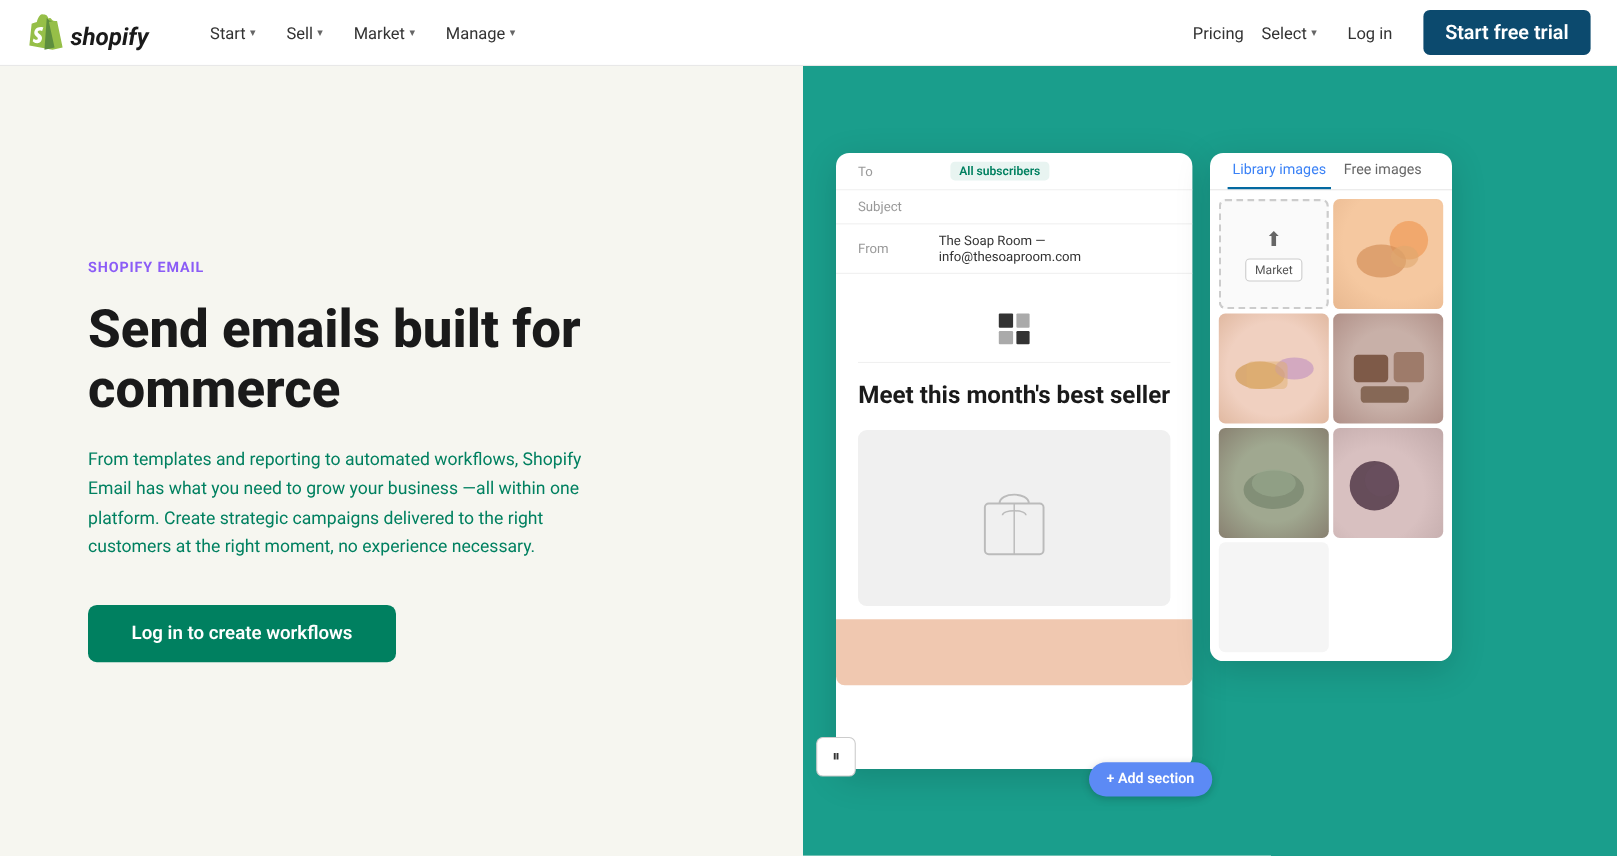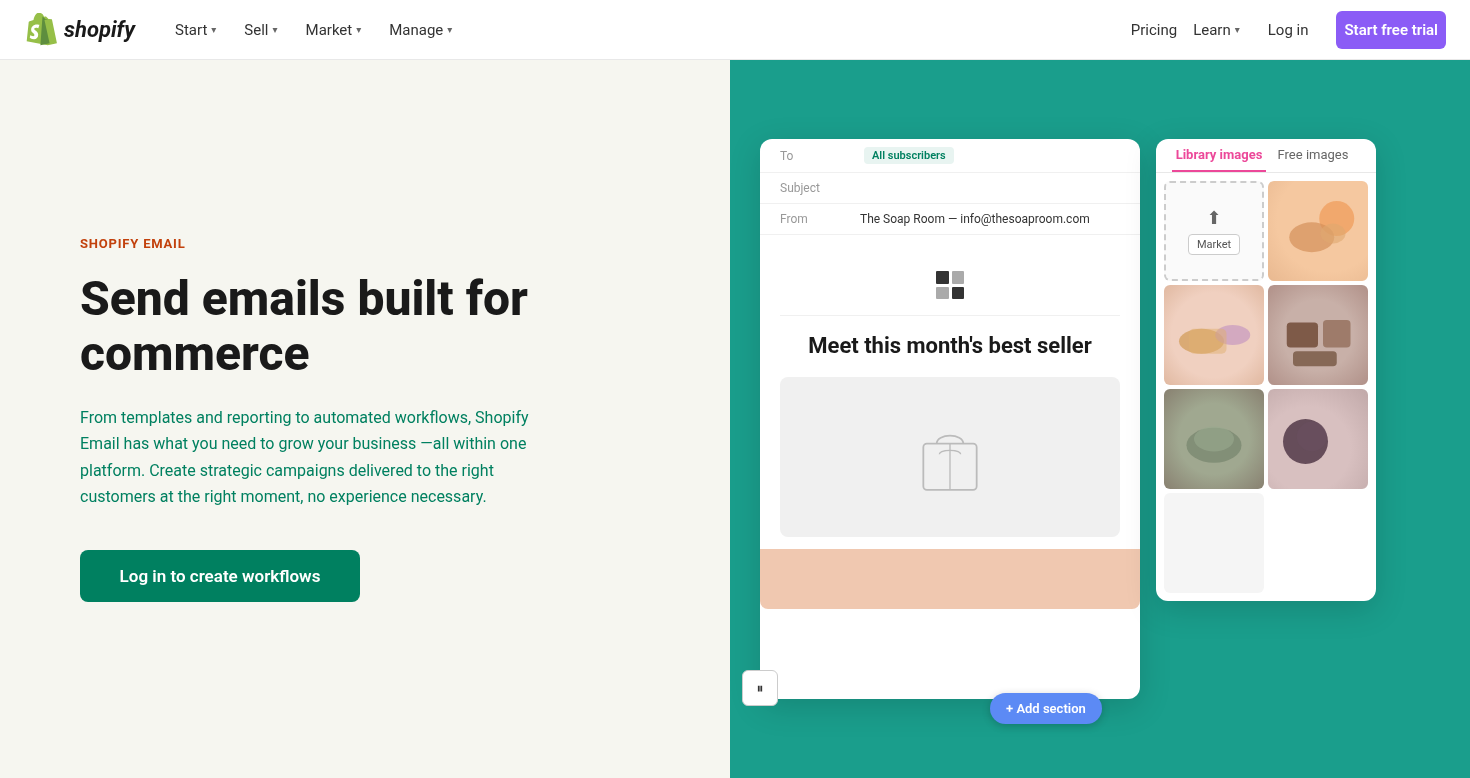--- a/index.html
+++ b/index.html
@@ -4,50 +4,50 @@
   <style>
     * { margin: 0; padding: 0; box-sizing: border-box; }
     body { font-family: -apple-system, BlinkMacSystemFont, 'Segoe UI', Roboto, sans-serif; width: 1470px; height: 778px; overflow: hidden; background: #f6f6f0; }
 
     
     .nav {
       position: fixed; top: 0; left: 0; right: 0; height: 60px;
       background: #fff; display: flex; align-items: center;
       padding: 0 24px; z-index: 100; border-bottom: 1px solid #e8e8e8;
     }
-    .nav-logo { display: flex; align-items: center; gap: 6px; margin-right: 28px; text-decoration: none; }
+    .nav-logo { display: flex; align-items: flex-end; gap: 6px; margin-right: 44px; text-decoration: none; }
     .nav-logo-icon { width: 34px; height: 34px; }
     .nav-logo-text { font-size: 22px; font-style: italic; font-weight: 700; color: #1a1a1a; }
     .nav-links { display: flex; align-items: center; gap: 4px; flex: 1; }
     .nav-link {
       padding: 6px 12px; font-size: 15px; color: #333; cursor: pointer;
       border-radius: 6px; display: flex; align-items: center; gap: 4px;
       background: none; border: none; font-family: inherit;
     }
     .nav-chevron { font-size: 10px; color: #666; }
     .nav-right { display: flex; align-items: center; gap: 16px; }
     .nav-pricing { font-size: 15px; color: #333; cursor: pointer; }
     .nav-learn { font-size: 15px; color: #333; cursor: pointer; display: flex; align-items: center; gap: 4px; }
     .nav-login { font-size: 15px; color: #333; cursor: pointer; padding: 6px 12px; }
     .nav-trial {
-      background: #8b5cf6; color: #fff; padding: 10px 8px;
-      border-radius: 6px; font-size: 15px; font-weight: 600;
+      background: #0c4a6e; color: #fff; padding: 10px 20px;
+      border-radius: 6px; font-size: 18px; font-weight: 600;
       cursor: pointer; border: none; font-family: inherit;
     }
 
     
     .main { display: flex; height: 778px; padding-top: 60px; }
 
     
     .left-panel {
       width: 730px; background: #f6f6f0; display: flex;
       flex-direction: column; justify-content: center;
       padding: 60px 80px;
     }
-    .tag-label { font-size: 13px; font-weight: 700; color: #c2410c; letter-spacing: 0.8px; text-transform: uppercase; margin-bottom: 20px; }
+    .tag-label { font-size: 13px; font-weight: 700; color: #8b5cf6; letter-spacing: 0.8px; text-transform: uppercase; margin-bottom: 20px; }
     .hero-title { font-size: 48px; font-weight: 800; color: #1a1a1a; line-height: 1.15; margin-bottom: 24px; }
     .hero-desc { font-size: 16px; line-height: 1.65; color: #008060; margin-bottom: 40px; max-width: 480px; }
     .cta-button {
       display: inline-block; background: #008060; color: #fff;
       padding: 16px 28px; border-radius: 8px; font-size: 17px;
       font-weight: 600; cursor: pointer; border: none; font-family: inherit;
       text-align: center; max-width: 280px;
     }
 
     
@@ -58,21 +58,21 @@
     }
 
     
     .editor-container {
       display: flex; gap: 16px; padding: 40px 30px;
       align-items: flex-start; width: 100%;
     }
 
     
     .email-composer {
-      background: #fff; border-radius: 12px; width: 380px;
+      background: #fff; border-radius: 12px; width: 324px;
       min-height: 560px; flex-shrink: 0; overflow: hidden;
       box-shadow: 0 8px 32px rgba(0,0,0,0.15);
     }
     .email-field {
       display: flex; align-items: center; padding: 8px 20px;
       border-bottom: 1px solid #f0f0f0; font-size: 13px; color: #555;
     }
     .email-field-label { color: #999; width: 80px; font-size: 12px; }
     .email-field-value { color: #333; font-size: 12px; }
     .email-field-badge {
@@ -128,21 +128,21 @@
       display: flex; justify-content: space-between; align-items: center;
       padding: 14px 16px 10px;
     }
     .img-sel-title { font-size: 15px; font-weight: 600; color: #1a1a1a; }
     .img-sel-done { font-size: 14px; color: #008060; font-weight: 600; cursor: pointer; }
     .img-sel-tabs { display: flex; border-bottom: 1px solid #e8e8e8; padding: 0 16px; }
     .img-sel-tab {
       flex: 1; text-align: center; padding: 8px 0; font-size: 13px;
       color: #666; cursor: pointer;
     }
-    .img-sel-tab.active { color: #ec4899; border-bottom: 2px solid #ec4899; font-weight: 700; }
+    .img-sel-tab.active { color: #3b82f6; border-bottom: 2px solid #0369a1; font-weight: 400; }
     .img-grid { display: grid; grid-template-columns: 1fr 1fr; gap: 4px; padding: 8px; }
     .img-cell {
       border-radius: 6px; overflow: hidden; cursor: pointer;
       aspect-ratio: 1;
     }
     .img-cell.upload-cell {
       border: 2px dashed #ccc; display: flex; flex-direction: column;
       align-items: center; justify-content: center; gap: 6px;
       background: #fafafa;
     }
@@ -188,21 +188,21 @@
     </button>
     <button class="nav-link">
       <span>Manage</span>
       <span class="nav-chevron">▾</span>
     </button>
   </div>
 
   <div class="nav-right">
     <span class="nav-pricing">Pricing</span>
     <span class="nav-learn">
-      <span>Learn</span>
+      <span>Select</span>
       <span class="nav-chevron">▾</span>
     </span>
     <span class="nav-login">Log in</span>
     <button class="nav-trial">Start free trial</button>
   </div>
 </nav>
 
 <div class="main">
 
   <div class="left-panel">

